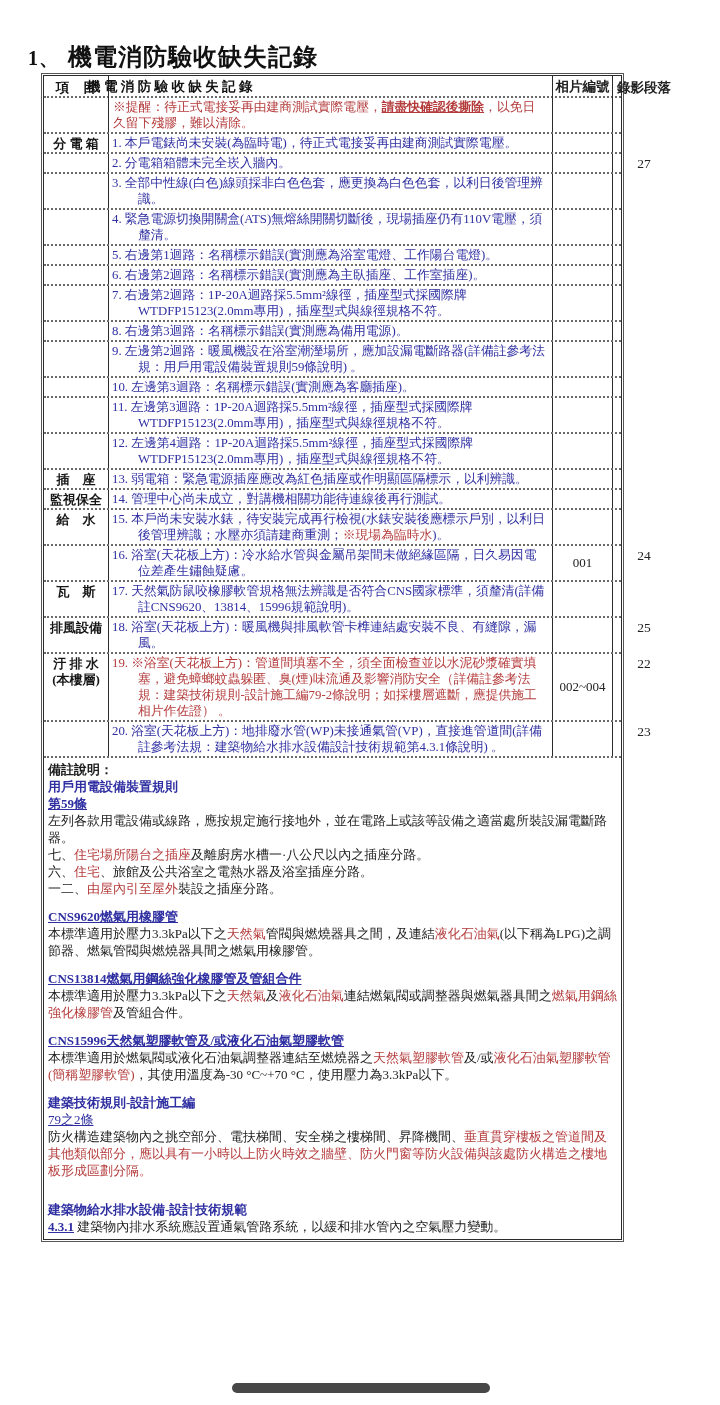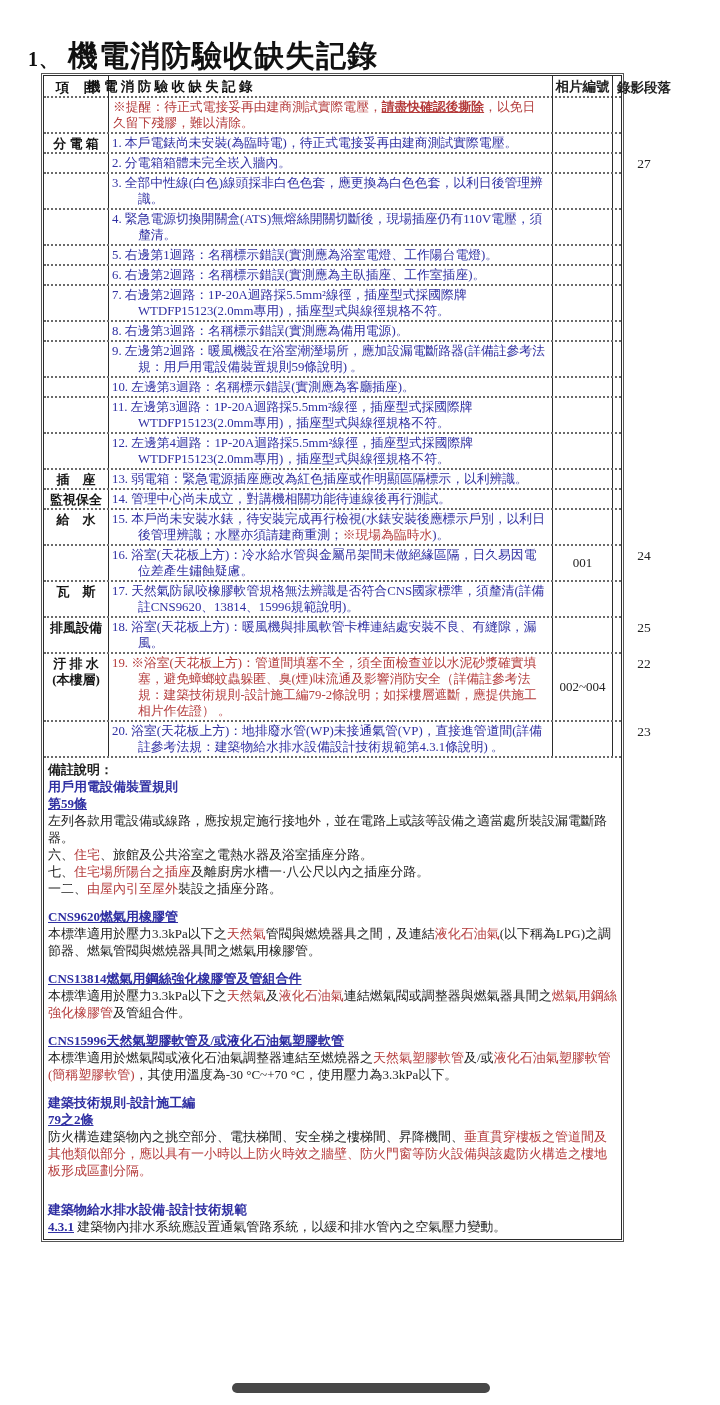--- a/index.html
+++ b/index.html
@@ -4,21 +4,21 @@
 <style>
   * { margin:0; padding:0; box-sizing:border-box; }
   html,body { background:#ffffff; }
   .page {
     position:relative; width:720px; height:1405px; background:#ffffff;
     font-family:"Liberation Serif","DejaVu Serif",serif; overflow:hidden;
   }
   .title { position:absolute; left:28px; top:36px; color:#111; font-weight:bold;
     letter-spacing:1px; white-space:nowrap; }
   .title .num { font-size:20px; margin-right:8px; }
-  .title .txt { font-size:30px; }
+  .title .txt { font-size:24px; }
 
   .table {
     position:absolute; left:43px; top:75px; width:579px;
     border:1px solid #2b2b2b; outline:1px solid #555; outline-offset:1px;
     background:#fff;
   }
   .tr { display:grid; grid-template-columns:64px 444px 60px 63px;
     border-bottom:2px dotted #6a6a6a; }
   .tr:last-of-type { border-bottom:none; }
   .td { position:relative; }
@@ -201,35 +201,35 @@
           <div class="td td-desc"><span style="color: rgb(47, 47, 162);">20. </span><span style="color: rgb(47, 47, 162);">浴室(天花板上方)：地排廢水管(WP)未接通氣管(VP)，直接進管道間(詳備註參考法規：建築物給水排水設備設計技術規範第4.3.1條說明) 。</span></div>
           <div class="td td-photo"></div>
           <div class="td td-video">23</div>
         </div>
       </div>
     <div class="notes" id="notes">
         <div class="note-line"><span style="color: rgb(28, 28, 28); font-weight: bold;">備註說明：</span></div>
         <div class="note-line"><span style="color: rgb(47, 47, 162); font-weight: bold;">用戶用電設備裝置規則</span></div>
         <div class="note-line"><span style="color: rgb(47, 47, 162); font-weight: bold; text-decoration: underline;">第59條</span></div>
         <div class="note-line"><span style="color: rgb(28, 28, 28);">左列各款用電設備或線路，應按規定施行接地外，並在電路上或該等設備之適當處所裝設漏電斷路器。</span></div>
+        <div class="note-line"><span style="color: rgb(28, 28, 28);">七、</span><span style="color: rgb(180, 59, 59);">住宅場所陽台之插座</span><span style="color: rgb(28, 28, 28);">及離廚房水槽一·八公尺以內之插座分路。</span></div>
         <div class="note-line"><span style="color: rgb(28, 28, 28);">六、</span><span style="color: rgb(180, 59, 59);">住宅</span><span style="color: rgb(28, 28, 28);">、旅館及公共浴室之電熱水器及浴室插座分路。</span></div>
-        <div class="note-line"><span style="color: rgb(28, 28, 28);">七、</span><span style="color: rgb(180, 59, 59);">住宅場所陽台之插座</span><span style="color: rgb(28, 28, 28);">及離廚房水槽一·八公尺以內之插座分路。</span></div>
         <div class="note-line"><span style="color: rgb(28, 28, 28);">一二、</span><span style="color: rgb(180, 59, 59);">由屋內引至屋外</span><span style="color: rgb(28, 28, 28);">裝設之插座分路。</span></div>
         <div class="note-line blank"></div>
         <div class="note-line"><span style="color: rgb(47, 47, 162); font-weight: bold; text-decoration: underline;">CNS9620燃氣用橡膠管</span></div>
         <div class="note-line"><span style="color: rgb(28, 28, 28);">本標準適用於壓力3.3kPa以下之</span><span style="color: rgb(180, 59, 59);">天然氣</span><span style="color: rgb(28, 28, 28);">管閥與燃燒器具之間，及連結</span><span style="color: rgb(180, 59, 59);">液化石油氣</span><span style="color: rgb(28, 28, 28);">(以下稱為LPG)之調節器、燃氣管閥與燃燒器具間之燃氣用橡膠管。</span></div>
         <div class="note-line blank"></div>
         <div class="note-line"><span style="color: rgb(47, 47, 162); font-weight: bold; text-decoration: underline;">CNS13814燃氣用鋼絲強化橡膠管及管組合件</span></div>
         <div class="note-line"><span style="color: rgb(28, 28, 28);">本標準適用於壓力3.3kPa以下之</span><span style="color: rgb(180, 59, 59);">天然氣</span><span style="color: rgb(28, 28, 28);">及</span><span style="color: rgb(180, 59, 59);">液化石油氣</span><span style="color: rgb(28, 28, 28);">連結燃氣閥或調整器與燃氣器具間之</span><span style="color: rgb(180, 59, 59);">燃氣用鋼絲強化橡膠管</span><span style="color: rgb(28, 28, 28);">及管組合件。</span></div>
         <div class="note-line blank"></div>
         <div class="note-line"><span style="color: rgb(47, 47, 162); font-weight: bold; text-decoration: underline;">CNS15996天然氣塑膠軟管及/或液化石油氣塑膠軟管</span></div>
         <div class="note-line"><span style="color: rgb(28, 28, 28);">本標準適用於燃氣閥或液化石油氣調整器連結至燃燒器之</span><span style="color: rgb(180, 59, 59);">天然氣塑膠軟管</span><span style="color: rgb(28, 28, 28);">及/或</span><span style="color: rgb(180, 59, 59);">液化石油氣塑膠軟管(簡稱塑膠軟管)</span><span style="color: rgb(28, 28, 28);">，其使用溫度為-30 °C~+70 °C，使用壓力為3.3kPa以下。</span></div>
         <div class="note-line blank"></div>
         <div class="note-line"><span style="color: rgb(47, 47, 162); font-weight: bold;">建築技術規則-設計施工編</span></div>
-        <div class="note-line"><span style="color: rgb(47, 47, 162); font-weight: bold; text-decoration: underline;">79之2條</span></div>
+        <div class="note-line"><span style="color: rgb(47, 47, 162); font-weight: normal; text-decoration: underline;">79之2條</span></div>
         <div class="note-line"><span style="color: rgb(28, 28, 28);">防火構造建築物內之挑空部分、電扶梯間、安全梯之樓梯間、昇降機間、</span><span style="color: rgb(180, 59, 59);">垂直貫穿樓板之管道間及其他類似部分，應以具有一小時以上防火時效之牆壁、防火門窗等防火設備與該處防火構造之樓地板形成區劃分隔。</span></div>
         <div class="note-line blank"></div>
         <div class="note-line blank"></div>
         <div class="note-line"><span style="color: rgb(47, 47, 162); font-weight: bold;">建築物給水排水設備-設計技術規範</span></div>
         <div class="note-line"><span style="color: rgb(47, 47, 162); font-weight: bold; text-decoration: underline;">4.3.1</span><span style="color: rgb(28, 28, 28);"> 建築物內排水系統應設置通氣管路系統，以緩和排水管內之空氣壓力變動。</span></div>
       </div>
   </div>
 
   <div class="home-indicator"></div>
 

